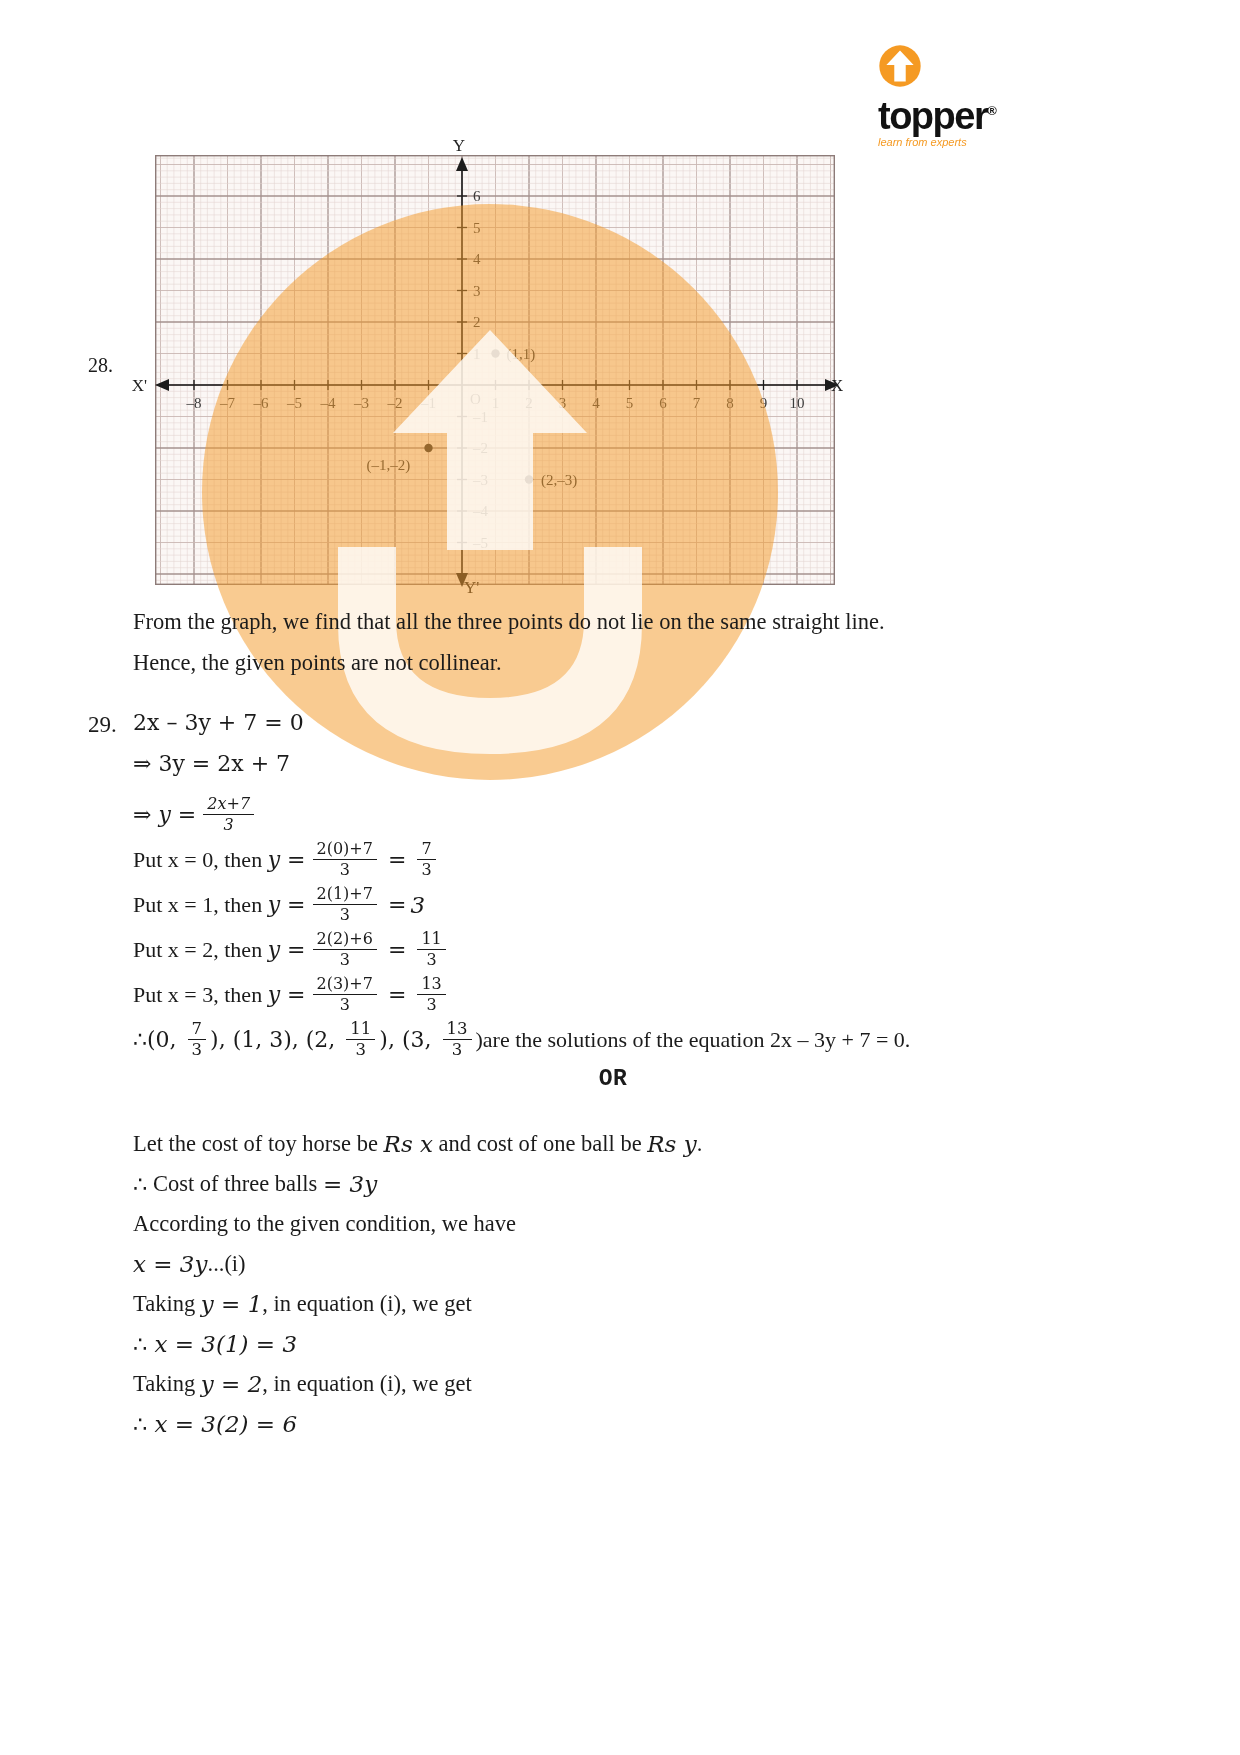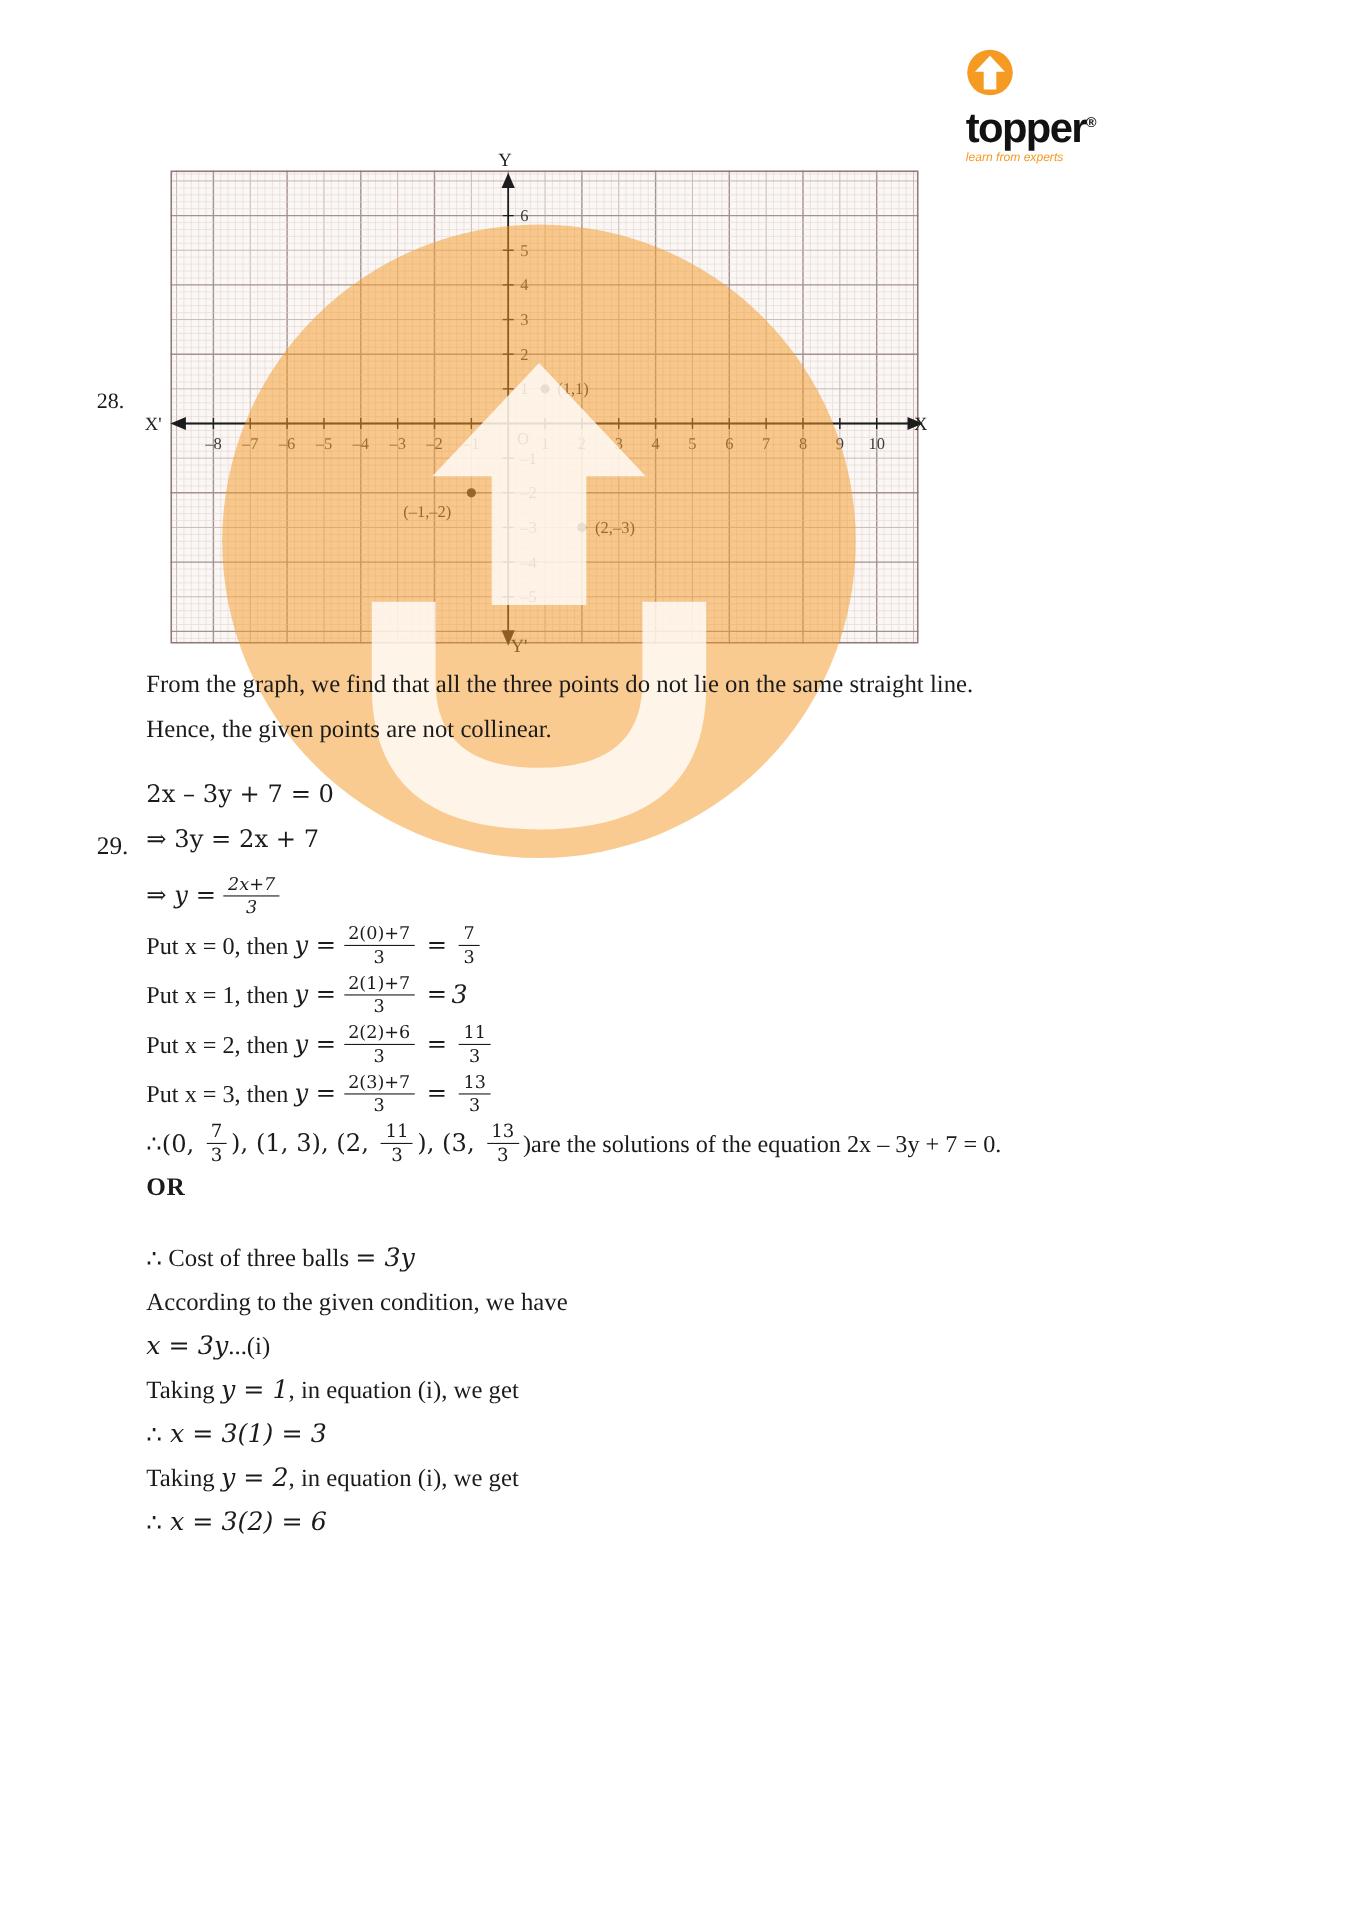--- a/index.html
+++ b/index.html
@@ -24,38 +24,38 @@
   .ptl{font-family:"Liberation Serif",serif;font-size:15px;fill:#323232;}
 
   
   .watermark{position:absolute;left:0;top:0;width:1240px;height:1755px;z-index:2;pointer-events:none;}
 
   
   .q28num{position:absolute;left:88px;top:354px;font-size:20px;z-index:3;}
   .concl{position:absolute;left:133px;top:601px;z-index:3;font-size:22.5px;line-height:41px;white-space:nowrap;}
 
   .q29{position:absolute;left:88px;top:710px;z-index:3;font-size:22px;display:flex;align-items:flex-start;}
-  .q29 .qnum{width:45px;font-size:23px;padding-top:2px;margin-top:44px;}
+  .q29 .qnum{width:45px;font-size:23px;padding-top:2px;}
   .row{height:41px;display:flex;align-items:flex-start;white-space:pre;}
   .rowf{height:45px;display:flex;align-items:center;white-space:pre;}
 
   .m{font-family:"DejaVu Serif",serif;}
   .mi{font-family:"DejaVu Serif",serif;font-style:italic;}
   .alt .mi, .q29 .res{font-size:23px;}
 
   .frac{display:inline-flex;flex-direction:column;align-items:center;
         font-family:"DejaVu Serif",serif;font-size:16px;line-height:1.12;margin:0 7px;}
   .frac .num{border-bottom:1.5px solid #1a1a1a;padding:0 4px 1px;}
   .frac .den{padding-top:1px;}
   .frac.it .num, .frac.it .den{font-style:italic;}
   .frac.small{font-size:16.5px;margin:0 4px;}
   .eqs{padding:0 4px;}
 
-  .or{position:absolute;left:133px;top:1066px;width:960px;
-      font-weight:700;font-size:23px;z-index:3;letter-spacing:0.5px;}
+  .or{position:absolute;left:133px;top:1066px;width:960px;text-align:center;
+      font-weight:700;font-size:23px;z-index:3;letter-spacing:0.5px;font-family:Liberation Mono, monospace;}
 
   .alt{position:absolute;left:133px;top:1124px;z-index:3;font-size:22.5px;}
   .alt .arow{height:40px;display:flex;align-items:center;white-space:pre;}
 </style>
 </head>
 <body>
 
 <div class="page">
 
   <div class="logo">
@@ -388,20 +388,23 @@
         <span>)are the solutions of the equation 2x – 3y + 7 = 0.</span>
       </div>
 
     </div>
   </div>
 
   <div class="or">OR</div>
 
   <div class="alt">
     <div class="arow">
+      <span>Let the cost of toy horse be </span><span class="mi">Rs x</span><span> and cost of one ball be </span><span class="mi">Rs y</span><span>.</span>
+    </div>
+    <div class="arow">
       <span class="m">∴</span><span> Cost of three balls </span><span class="mi">= 3y</span>
     </div>
     <div class="arow">
       <span>According to the given condition, we have</span>
     </div>
     <div class="arow">
       <span class="mi">x = 3y</span><span>...(i)</span>
     </div>
     <div class="arow">
       <span>Taking </span><span class="mi">y = 1</span><span>, in equation (i), we get</span>

